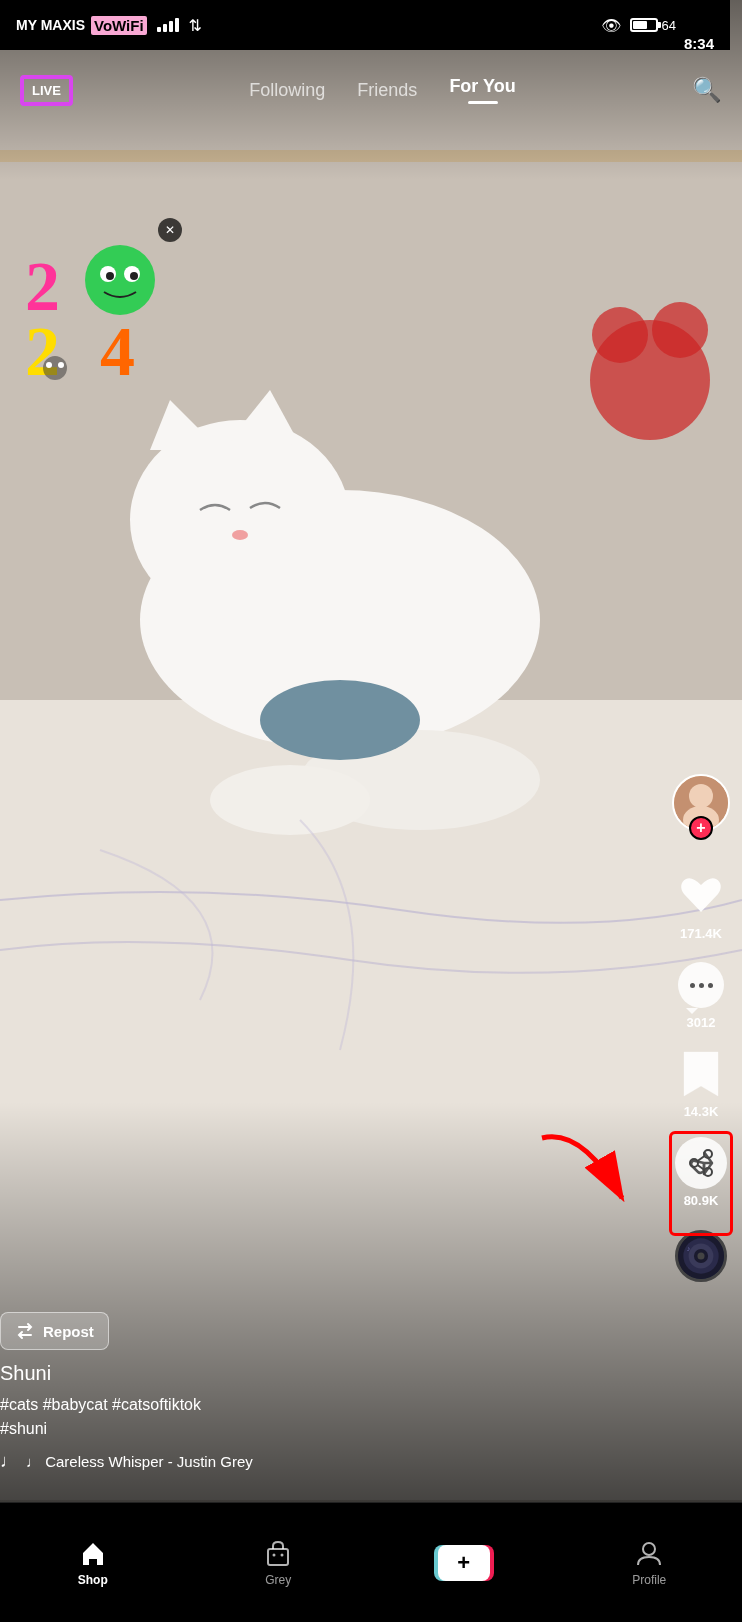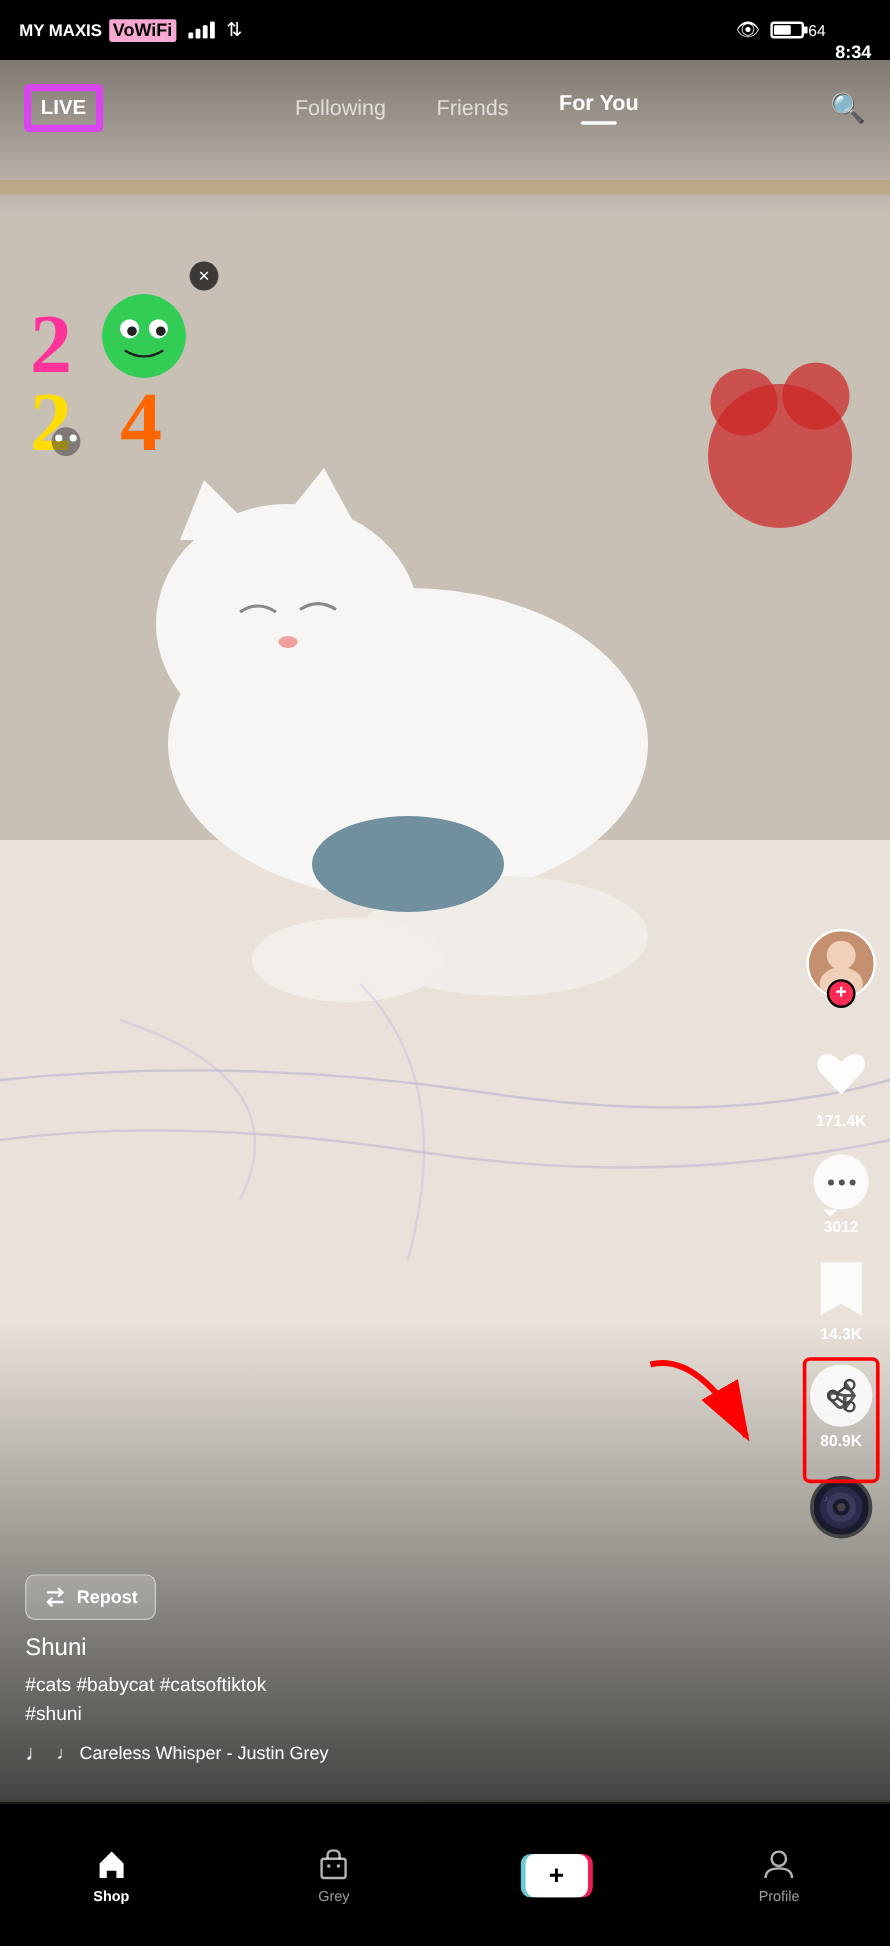--- a/index.html
+++ b/index.html
@@ -8,21 +8,21 @@
       height: 1622px;
       background: #000;
       font-family: -apple-system, BlinkMacSystemFont, 'Helvetica Neue', Arial, sans-serif;
       overflow: hidden;
       position: relative;
     }
 
     
     .status-bar {
       position: absolute;
-      top: 0; left: 0; right: 0;
+      top: 0; left: 0; right: 12px;
       height: 50px;
       background: #000;
       display: flex;
       align-items: center;
       justify-content: space-between;
       padding: 0 16px;
       z-index: 100;
     }
     .status-left {
       display: flex;
@@ -105,32 +105,32 @@
       position: absolute;
       top: 50px; left: 0; right: 0;
       height: 80px;
       display: flex;
       align-items: center;
       justify-content: space-between;
       padding: 0 20px;
       z-index: 100;
     }
     .live-btn {
-      border: 6px solid #d946ef;
-      color: #fff;
-      font-size: 17px;
+      border: 4px solid #d946ef;
+      color: #fff;
+      font-size: 13px;
       font-weight: 700;
       padding: 4px 8px;
       border-radius: 4px;
       background: transparent;
     }
     .nav-tabs {
       display: flex;
       align-items: center;
-      gap: 42px;
+      gap: 32px;
       flex: 1;
       justify-content: center;
     }
     .nav-tab {
       color: rgba(255,255,255,0.7);
       font-size: 18px;
       font-weight: 500;
       cursor: pointer;
     }
     .nav-tab.active {
@@ -353,21 +353,21 @@
       justify-content: center;
       overflow: hidden;
     }
 
     
     .bottom-info {
       position: absolute;
       bottom: 150px;
       left: 0;
       right: 80px;
-      padding: 0 21px;
+      padding: 0 0;
       z-index: 90;
     }
     .repost-btn {
       display: inline-flex;
       align-items: center;
       gap: 8px;
       background: rgba(255,255,255,0.2);
       border: 1px solid rgba(255,255,255,0.5);
       border-radius: 8px;
       padding: 8px 14px;

